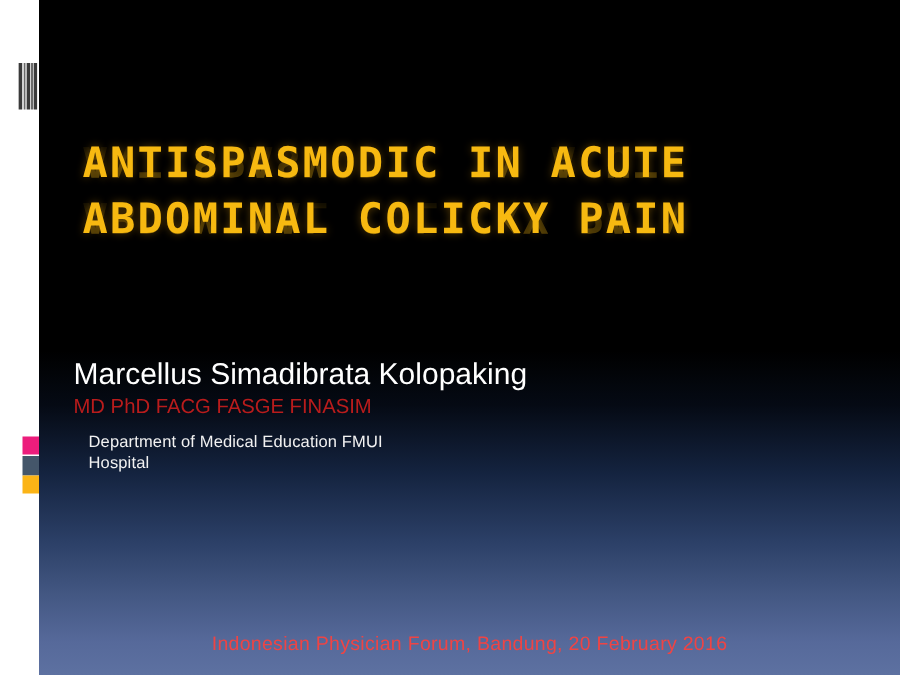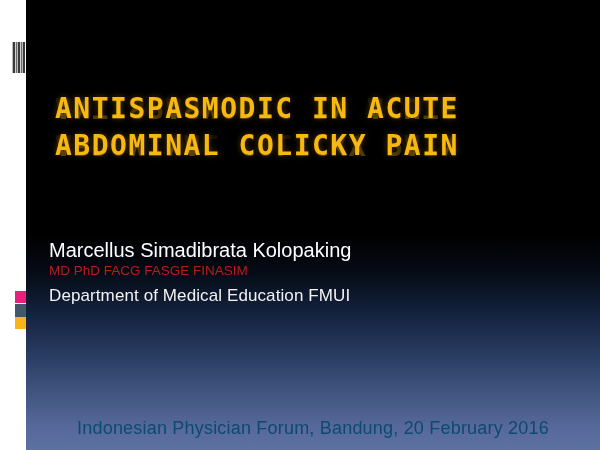--- a/index.html
+++ b/index.html
@@ -131,37 +131,38 @@
     letter-spacing: 0px;
   }
   .affiliation-block {
     position: absolute;
     left: 49px;
     top: 289px;
     width: 535px;
   }
   .affiliation-line {
     color: #f2f2f2;
-    font-size: 17px;
+    font-size: 11px;
     line-height: 13.5px;
     letter-spacing: 0.1px;
+    margin-left: 10px;
   }
 
   
   .footer {
     position: absolute;
     left: 26px;
     top: 420px;
     width: 574px;
     text-align: center;
   }
   .footer-text {
     display: inline-block;
-    color: #0c4a6e;
-    font-size: 18px;
+    color: #ef4444;
+    font-size: 13px;
     line-height: 17px;
     letter-spacing: 0.2px;
   }
 </style>
 </head>
 <body>
 
 <div id="slide">
 
   <div class="slide-bg"></div>
@@ -185,19 +186,20 @@
     </div>
   </div>
 
   <div class="author-block">
     <div class="author-name">Marcellus Simadibrata Kolopaking</div>
     <div class="author-creds">MD PhD FACG FASGE FINASIM</div>
   </div>
 
   <div class="affiliation-block">
     <div class="affiliation-line">Department of Medical Education FMUI</div>
+    <div class="affiliation-line">Hospital</div>
   </div>
 
   <div class="footer">
     <span class="footer-text">Indonesian Physician Forum, Bandung, 20 February 2016</span>
   </div>
 
 </div>
 
 </body></html>

